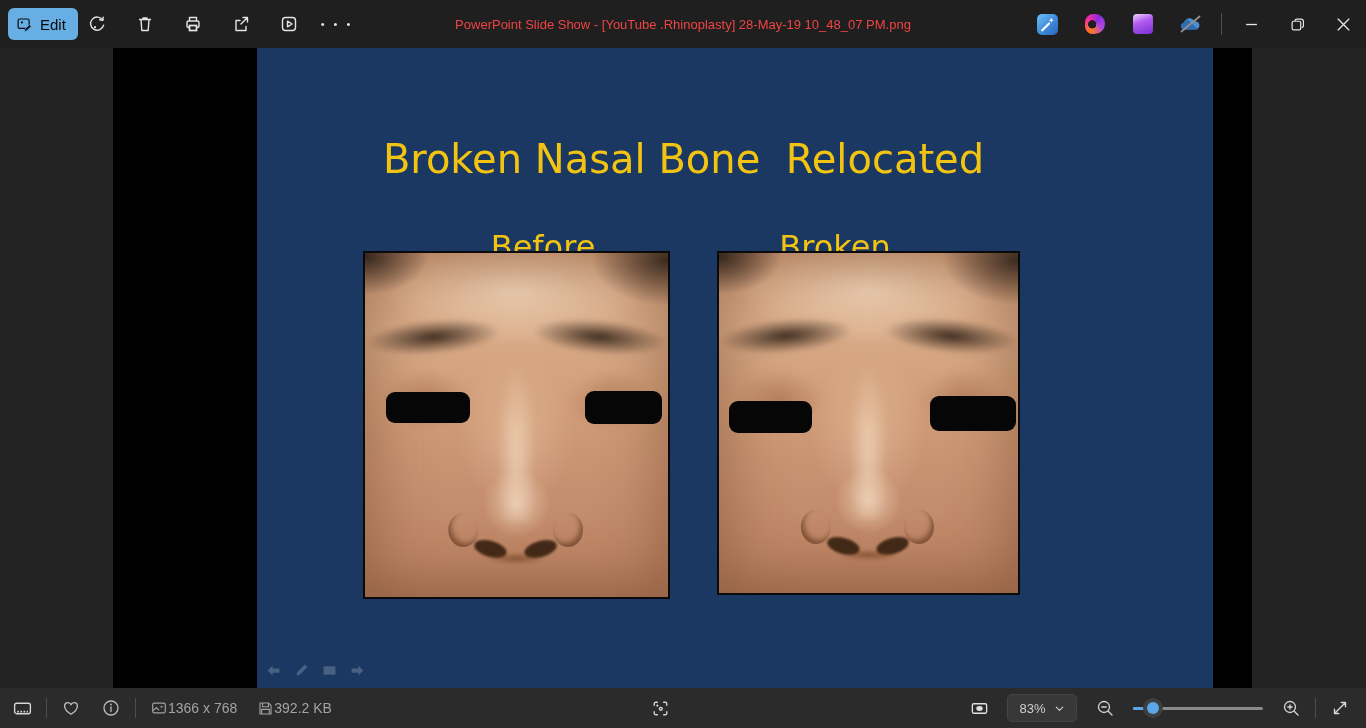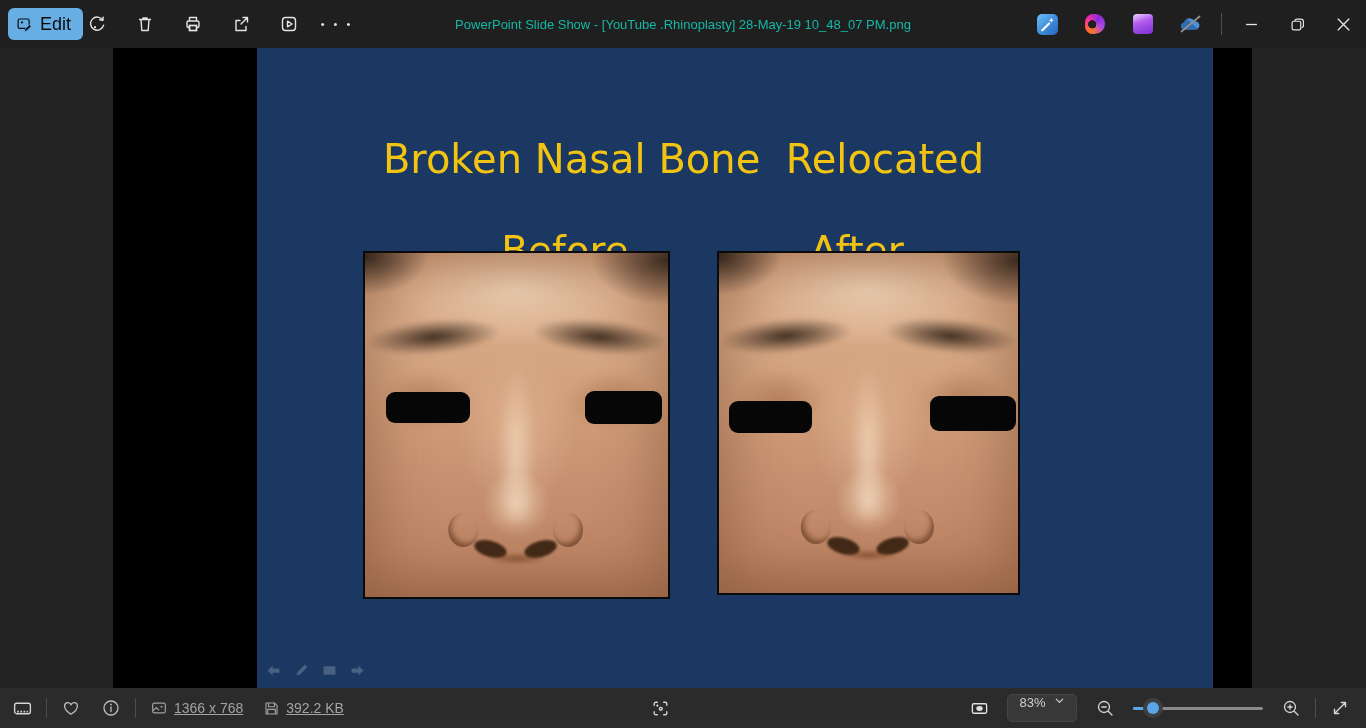--- a/index.html
+++ b/index.html
@@ -5,28 +5,28 @@
   * { margin:0; padding:0; box-sizing:border-box; }
   html,body { width:1366px; height:728px; overflow:hidden; background:#111; }
   body { font-family:"Liberation Sans", sans-serif; }
   .app { position:relative; width:1366px; height:728px; background:#232323; }
 
   
   .titlebar { position:absolute; top:0; left:0; width:1366px; height:48px; background:#1f1f1f; }
   .edit-btn { position:absolute; left:8px; top:8px; height:32px; padding:0 12px 0 8px;
     background:var(--accent,#66aee4); border:none; border-radius:6px;
     display:flex; align-items:center; gap:7px; cursor:pointer;
-    font-family:"Liberation Sans",sans-serif; font-size:18px; color:#0b0b0b; }
+    font-family:"Liberation Sans",sans-serif; font-size:15px; color:#0b0b0b; }
   .tb-icons { position:absolute; left:73px; top:0; height:48px; display:flex; }
   .tb-icon-btn { width:48px; height:48px; background:none; border:none; display:flex;
     align-items:center; justify-content:center; color:#e4e4e4; cursor:pointer; }
   .more-dots { font-size:11px; letter-spacing:3px; color:#e4e4e4; line-height:48px; }
   .tb-title { position:absolute; left:400px; right:400px; top:0; height:48px;
     display:flex; align-items:center; justify-content:center;
-    color:#14b8a6; font-size:13px; white-space:nowrap; overflow:hidden; }
+    color:#ef4444; font-size:13px; white-space:nowrap; overflow:hidden; }
   .tb-right { position:absolute; right:0; top:0; height:48px; display:flex; align-items:center; }
   .app-icon-btn { width:48px; height:48px; background:none; border:none; display:flex;
     align-items:center; justify-content:center; cursor:pointer; }
   .ai-edit-svg { width:21px; height:21px; border-radius:5px;
     background:linear-gradient(135deg,#6cc0f7 0%,#3b86d8 60%,#2a66b5 100%); }
   .designer-icon { width:20px; height:20px; border-radius:46% 54% 58% 42%;
     background:radial-gradient(circle at 36% 52%, #1f1f1f 24%, rgba(0,0,0,0) 26%),
       conic-gradient(from 210deg,#ff7a18,#ff2d9b,#8a2be2,#b34bd8,#ff7a18); }
   .clipchamp-icon { width:20px; height:20px; border-radius:4px;
     background:linear-gradient(160deg,#ecd6ff 0%,#b35cf0 40%,#7a2fd0 100%); }
@@ -36,22 +36,22 @@
 
   
   .canvas { position:absolute; top:48px; left:0; width:1366px; height:640px; background:#232323; }
   .photo-view { position:absolute; left:113px; top:0; width:1139px; height:640px; background:#000; }
   .slide { position:absolute; left:144px; top:0; width:956px; height:640px;
     background:var(--slide-bg,#1b3862); overflow:hidden; }
   .slide-title { position:absolute; left:0; top:88px; width:853px; text-align:center;
     font-family:"DejaVu Sans","Liberation Sans",sans-serif; font-size:40px;
     color:var(--slide-text,#f2c411); white-space:pre; }
   .col-label { position:absolute; top:180px; transform:translateX(-50%);
-    font-family:"DejaVu Sans","Liberation Sans",sans-serif; font-size:39px;
-    color:var(--slide-text,#f2c411);margin-left:22px; }
+    font-family:"DejaVu Sans","Liberation Sans",sans-serif; font-size:32px;
+    color:var(--slide-text,#f2c411); }
   .col-label.before { left:286px; }
   .col-label.after  { left:578px; }
 
   
   .photo { position:absolute; top:203px; border:2px solid #0a0a0a; overflow:hidden; }
   .photo.before { left:106px; width:307px; height:348px; }
   .photo.after  { left:460px; width:303px; height:344px; }
   .face { position:absolute; inset:0;
     background:
       radial-gradient(ellipse 60% 22% at 50% 11%, rgba(248,228,202,.65), rgba(248,228,202,0) 72%),
@@ -95,26 +95,26 @@
   .nav-controls { position:absolute; left:8px; top:614px; display:flex; gap:11px; }
   .nav-btn { width:17px; height:17px; background:none; border:none; padding:0;
     color:rgba(88,110,140,.75); cursor:pointer; }
 
   
   .statusbar { position:absolute; left:0; top:688px; width:1366px; height:40px; background:#2b2b2b; }
   .sb-btn { background:none; border:none; color:#a8a8a8; display:flex; align-items:center;
     justify-content:center; cursor:pointer; height:40px; width:40px; }
   .sb-left { position:absolute; left:2px; top:0; height:40px; display:flex; align-items:center; }
   .sb-sep { width:1px; height:20px; background:#4d4d4d; margin:0 4px; }
-  .sb-meta { display:flex; align-items:center; gap:6px; color:#a3a3a3; font-size:14px;
-    margin:0 10px; white-space:nowrap;text-decoration:underline; }
+  .sb-meta { display:flex; align-items:center; color:#a3a3a3; font-size:14px;
+    margin:0 10px; white-space:nowrap; }
   .sb-center { position:absolute; left:640px; top:0; height:40px; display:flex; align-items:center; }
   .sb-right { position:absolute; right:6px; top:0; height:40px; display:flex; align-items:center; }
   .zoom-drop { height:28px; min-width:70px; background:#383838; border:1px solid #454545;
-    border-radius:5px; color:#cfcfcf; font-size:13px; display:flex; align-items:flex-start;
+    border-radius:5px; color:#cfcfcf; font-size:13px; display:flex; align-items:center;
     justify-content:center; gap:8px; padding:0 10px; margin:0 8px; cursor:pointer; }
   .slider { position:relative; width:130px; height:40px; margin:0 8px; cursor:pointer; }
   .slider .track { position:absolute; left:0; right:0; top:18.5px; height:3px;
     background:#8a8a8a; border-radius:2px; }
   .slider .fill { position:absolute; left:0; width:22px; top:18.5px; height:3px;
     background:#59a7e8; border-radius:2px; }
   .slider .thumb { position:absolute; left:10px; top:10px; width:20px; height:20px;
     border-radius:50%; background:#3e3e3e; cursor:grab; }
   .slider .thumb::after { content:""; position:absolute; left:4px; top:4px; width:12px;
     height:12px; border-radius:50%; background:#59a7e8; }
@@ -212,21 +212,21 @@
         </svg>
       </button>
     </div>
   </header>
 
   <main class="canvas">
     <div class="photo-view">
       <div class="slide">
         <div class="slide-title">Broken Nasal Bone  Relocated</div>
         <div class="col-label before">Before</div>
-        <div class="col-label after">After</div>
+        <div class="col-label after">Broken</div>
 
         <div class="photo before">
           <div class="face">
             <div class="brow l"></div>
             <div class="brow r"></div>
             <div class="socket l"></div>
             <div class="socket r"></div>
             <div class="eyebar l"></div>
             <div class="eyebar r"></div>
             <div class="nose-hl"></div>

